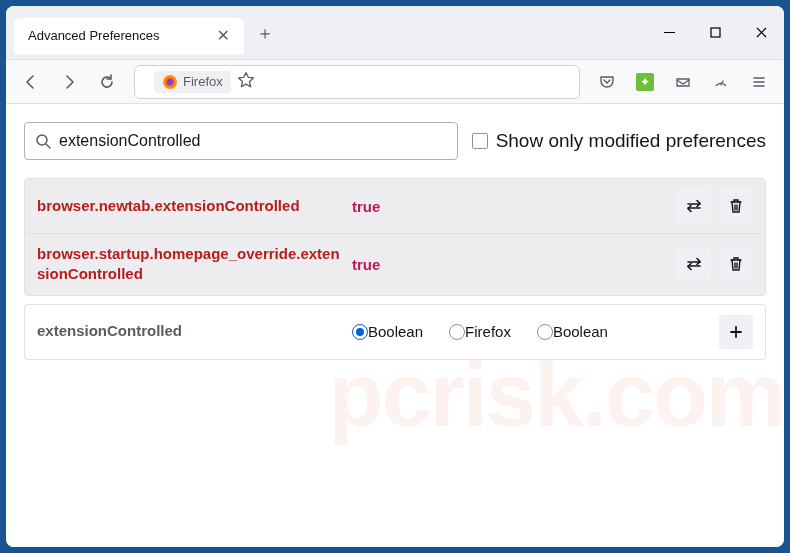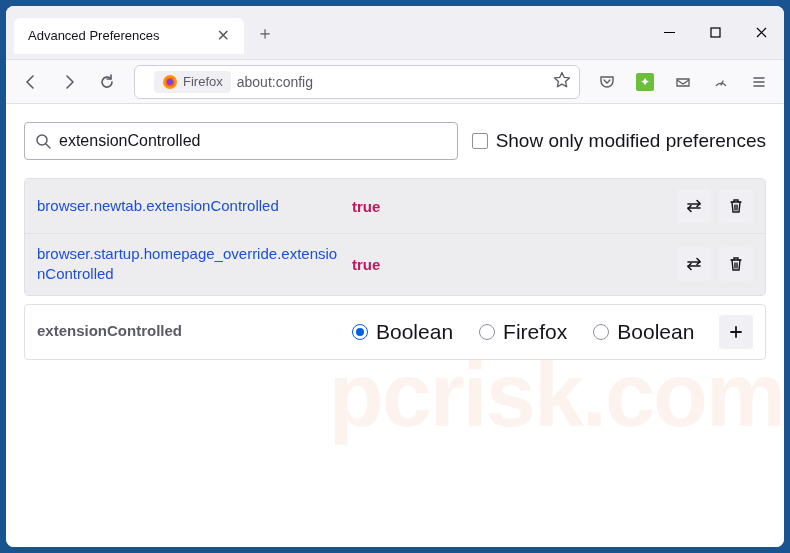--- a/index.html
+++ b/index.html
@@ -101,28 +101,28 @@
       gap: 8px;
     }
     .search-box svg { color: #5b5b66; width: 16px; height: 16px; flex-shrink: 0; }
     .search-input { border: none; outline: none; flex: 1; font-size: 16px; color: #15141a; background: transparent; }
     .checkbox-wrap { display: flex; align-items: center; gap: 8px; font-size: 19px; color: #15141a; cursor: pointer; white-space: nowrap; }
     .checkbox { width: 16px; height: 16px; border: 1px solid #8f8f9d; border-radius: 2px; background: #fff; }
     .pref-table { border: 1px solid #e0e0e6; border-radius: 4px; position: relative; z-index: 1; }
     .pref-row { display: flex; align-items: center; padding: 10px 12px; gap: 10px; }
     .pref-row.modified { background: #ededf0; border-bottom: 1px solid #e0e0e6; }
     .pref-row.modified:last-of-type { border-bottom: none; justify-content: center; }
-    .pref-name { width: 305px; font-weight: 400; font-size: 15px; color: #1d4ed8; word-break: break-word; line-height: 1.35; }
+    .pref-name { width: 305px; font-weight: 700; font-size: 15px; color: #b91c1c; word-break: break-word; line-height: 1.35; }
     .pref-name.new { font-weight: 700; color: #5b5b66; }
     .pref-value { flex: 1; font-weight: 700; font-size: 15px; color: #be185d; }
     .row-actions { display: flex; gap: 8px; }
     .row-btn { width: 34px; height: 34px; background: #f0f0f4; border-radius: 4px; display: flex; align-items: center; justify-content: center; cursor: pointer; color: #15141a; }
     .row-btn svg { width: 16px; height: 16px; }
     .type-group { display: flex; gap: 26px; flex: 1; }
-    .radio-opt { display: flex; align-items: center; gap: 8px; font-size: 21px; color: #15141a; cursor: pointer; }
+    .radio-opt { display: flex; align-items: center; font-size: 15px; color: #15141a; cursor: pointer; }
     .radio { width: 16px; height: 16px; border: 1px solid #8f8f9d; border-radius: 50%; background: #fff; position: relative; }
     .radio.checked { border-color: #0060df; }
     .radio.checked::after { content: ""; position: absolute; inset: 3px; background: #0060df; border-radius: 50%; }
     .new-row { border-top: 1px solid #e0e0e6; margin-top: 8px; }
   </style>
 </head>
 <body>
 
 <div class="window">
   <div class="titlebar">
@@ -170,21 +170,20 @@
     </div>
     <div class="urlbar">
       <div class="ff-badge">
         <svg class="ff-icon-img" viewBox="0 0 16 16">
             <circle cx="8" cy="8" r="7" fill="#ff9500"></circle>
             <circle cx="8" cy="8" r="4.5" fill="#ff5722"></circle>
             <circle cx="8" cy="8" r="3" fill="#7542e5"></circle>
           </svg>
         <span>Firefox</span>
       </div>
-      <span class="url-text">about:config</span>
       <span class="star-btn">
         <svg width="18" height="18" viewBox="0 0 18 18" fill="none" stroke="currentColor" stroke-width="1.3" stroke-linejoin="round">
             <polygon points="9,1.5 11.2,6.3 16.5,6.9 12.5,10.5 13.7,15.8 9,13.1 4.3,15.8 5.5,10.5 1.5,6.9 6.8,6.3"></polygon>
           </svg>
       </span>
     </div>
     <div class="tbtn">
       <svg viewBox="0 0 16 16" fill="none" stroke="currentColor" stroke-width="1.4">
           <path d="M2 3h12v4a6 6 0 0 1-12 0V3z"></path>
           <polyline points="5,6 8,9 11,6" stroke-linecap="round" stroke-linejoin="round"></polyline>

